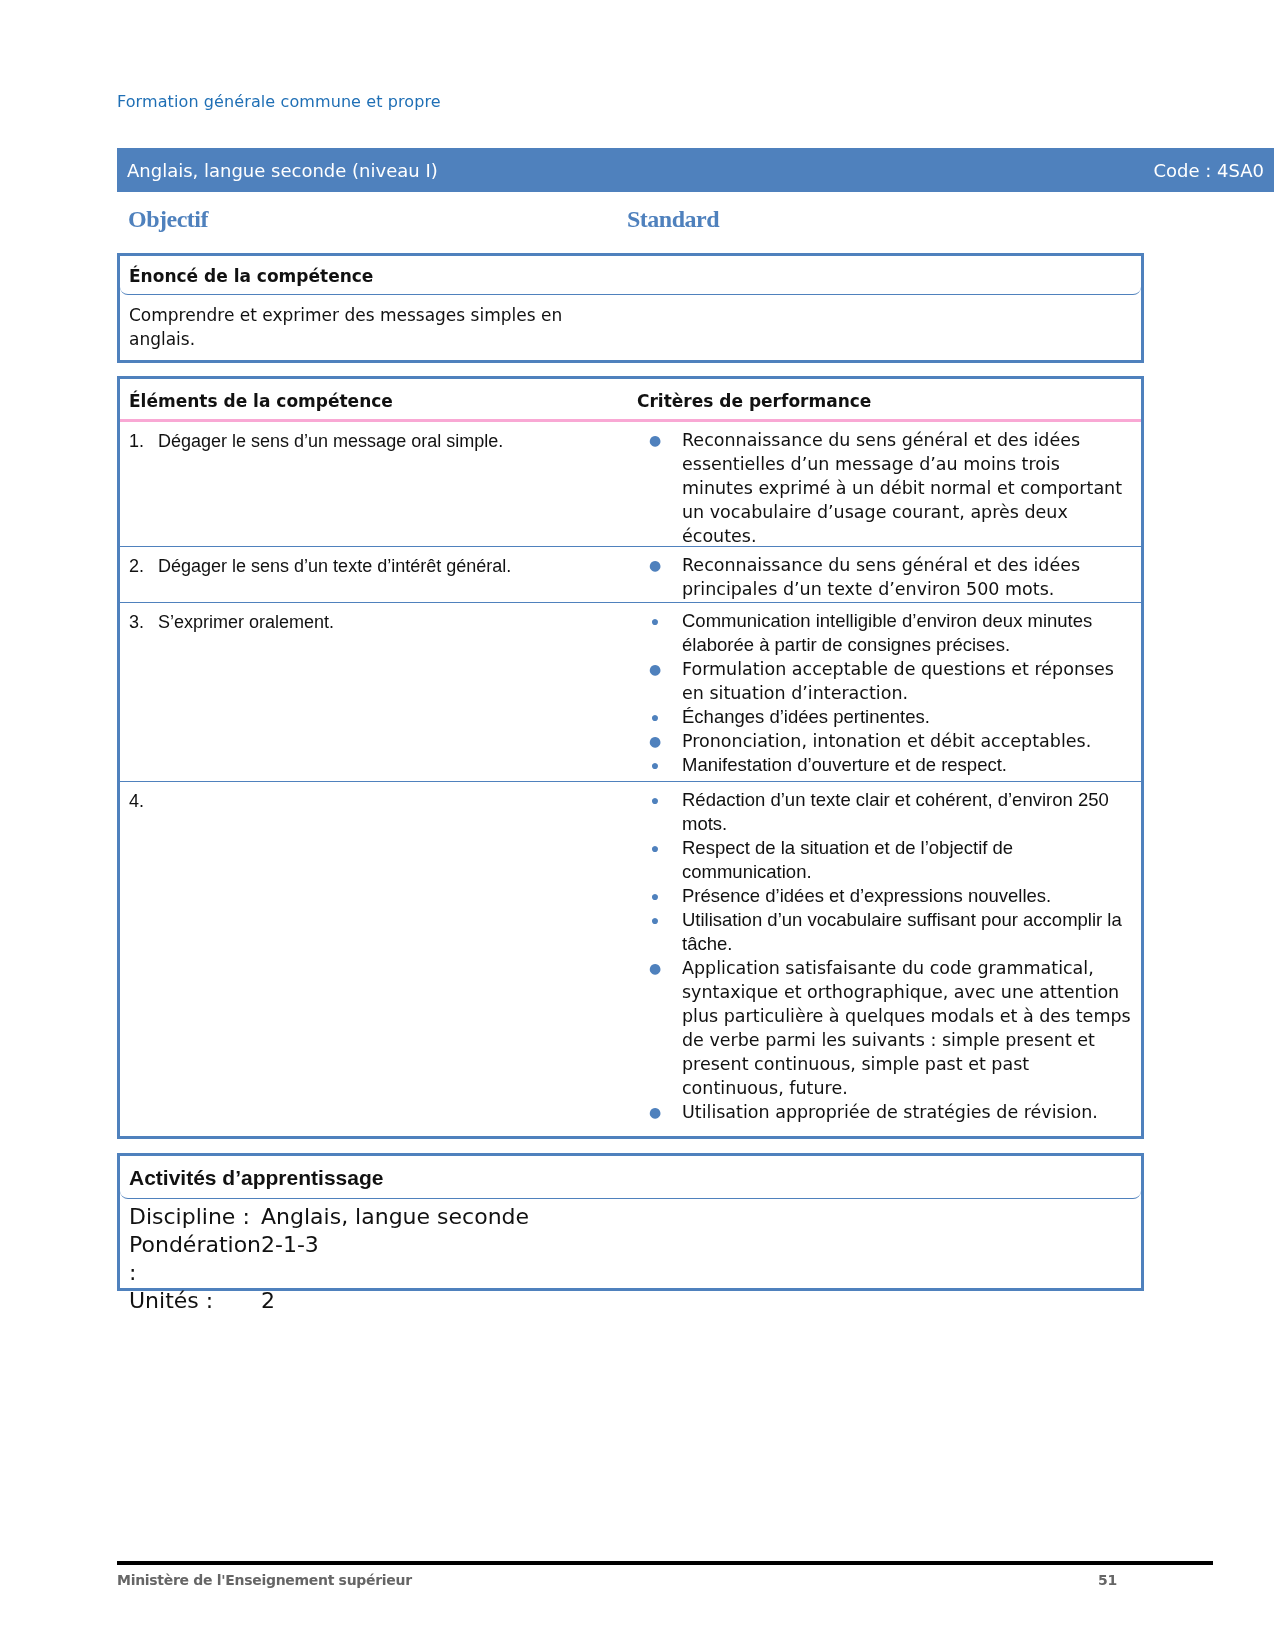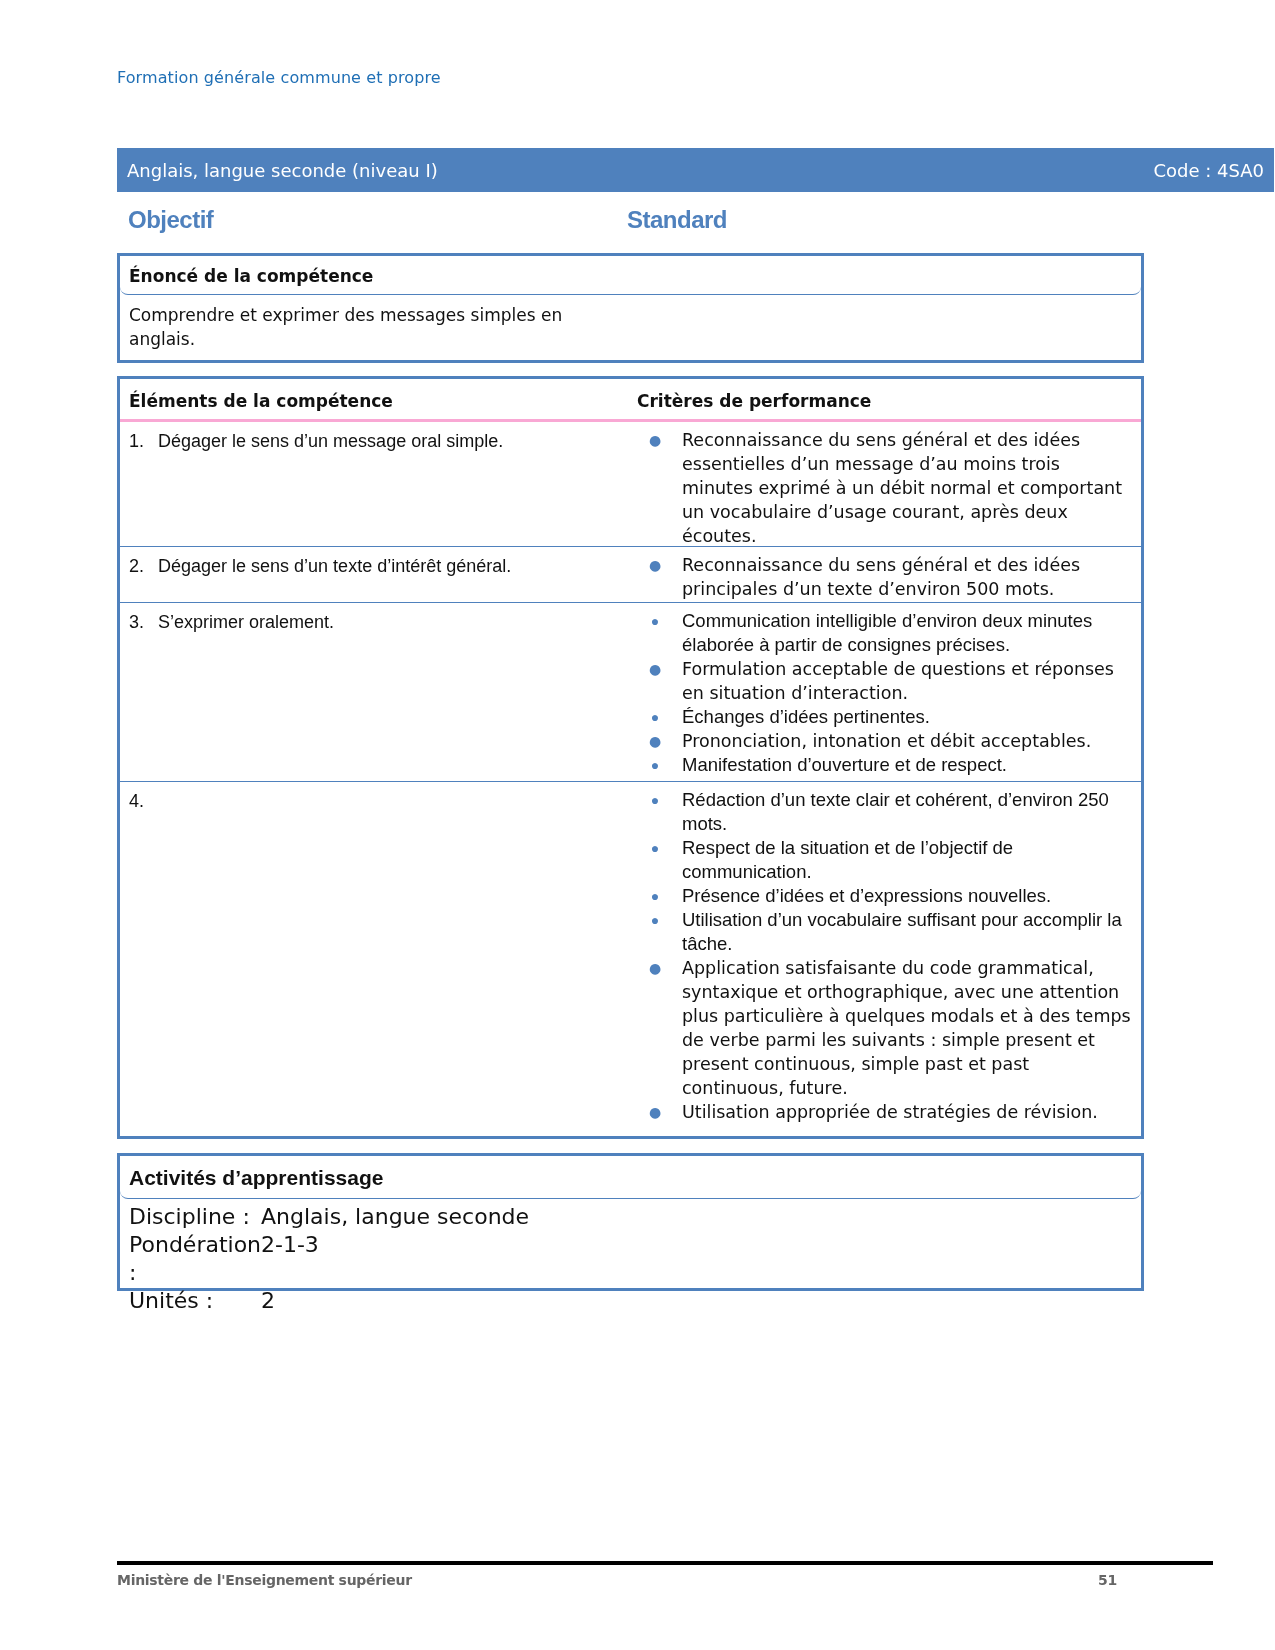--- a/index.html
+++ b/index.html
@@ -1,34 +1,34 @@
 <!DOCTYPE html>
 <html><head>
 <meta charset="utf-8">
 <style>
   * { box-sizing: border-box; margin: 0; padding: 0; }
   html, body { width: 1275px; height: 1650px; background: #ffffff; }
   body { position: relative; font-family: "DejaVu Sans", sans-serif; color: #111; }
 
   .running-header {
-    position: absolute; left: 117px; top: 68px;
+    position: absolute; left: 117px; top: 92px;
     font-size: 16px; color: #1f6fb5; letter-spacing: 0.1px;
   }
 
   .banner {
     position: absolute; left: 117px; top: 148px; width: 1159px; height: 44px;
     background: #4f81bd; color: #ffffff;
     display: flex; align-items: center; justify-content: space-between;
     padding: 0 10px 0 10px; font-size: 18px;
     border-right: 2px solid #ffffff; box-shadow: 3px 0 0 #4f81bd;
   }
 
   .section-titles {
     position: absolute; left: 117px; top: 206px; width: 1025px; height: 36px;
-    display: flex; font-family: Liberation Sans, sans-serif; font-weight: bold;
+    display: flex; font-family: Liberation Serif, serif; font-weight: bold;
     color: #4f81bd; font-size: 24px; letter-spacing: -0.5px;
   }
   .section-titles .col-left { width: 510px; padding-left: 11px; }
   .section-titles .col-right { padding-left: 0; }
 
   .box {
     position: absolute; left: 117px; width: 1027px;
     border: 3px solid #4f81bd; background: #fff;
   }
   .box .head {

